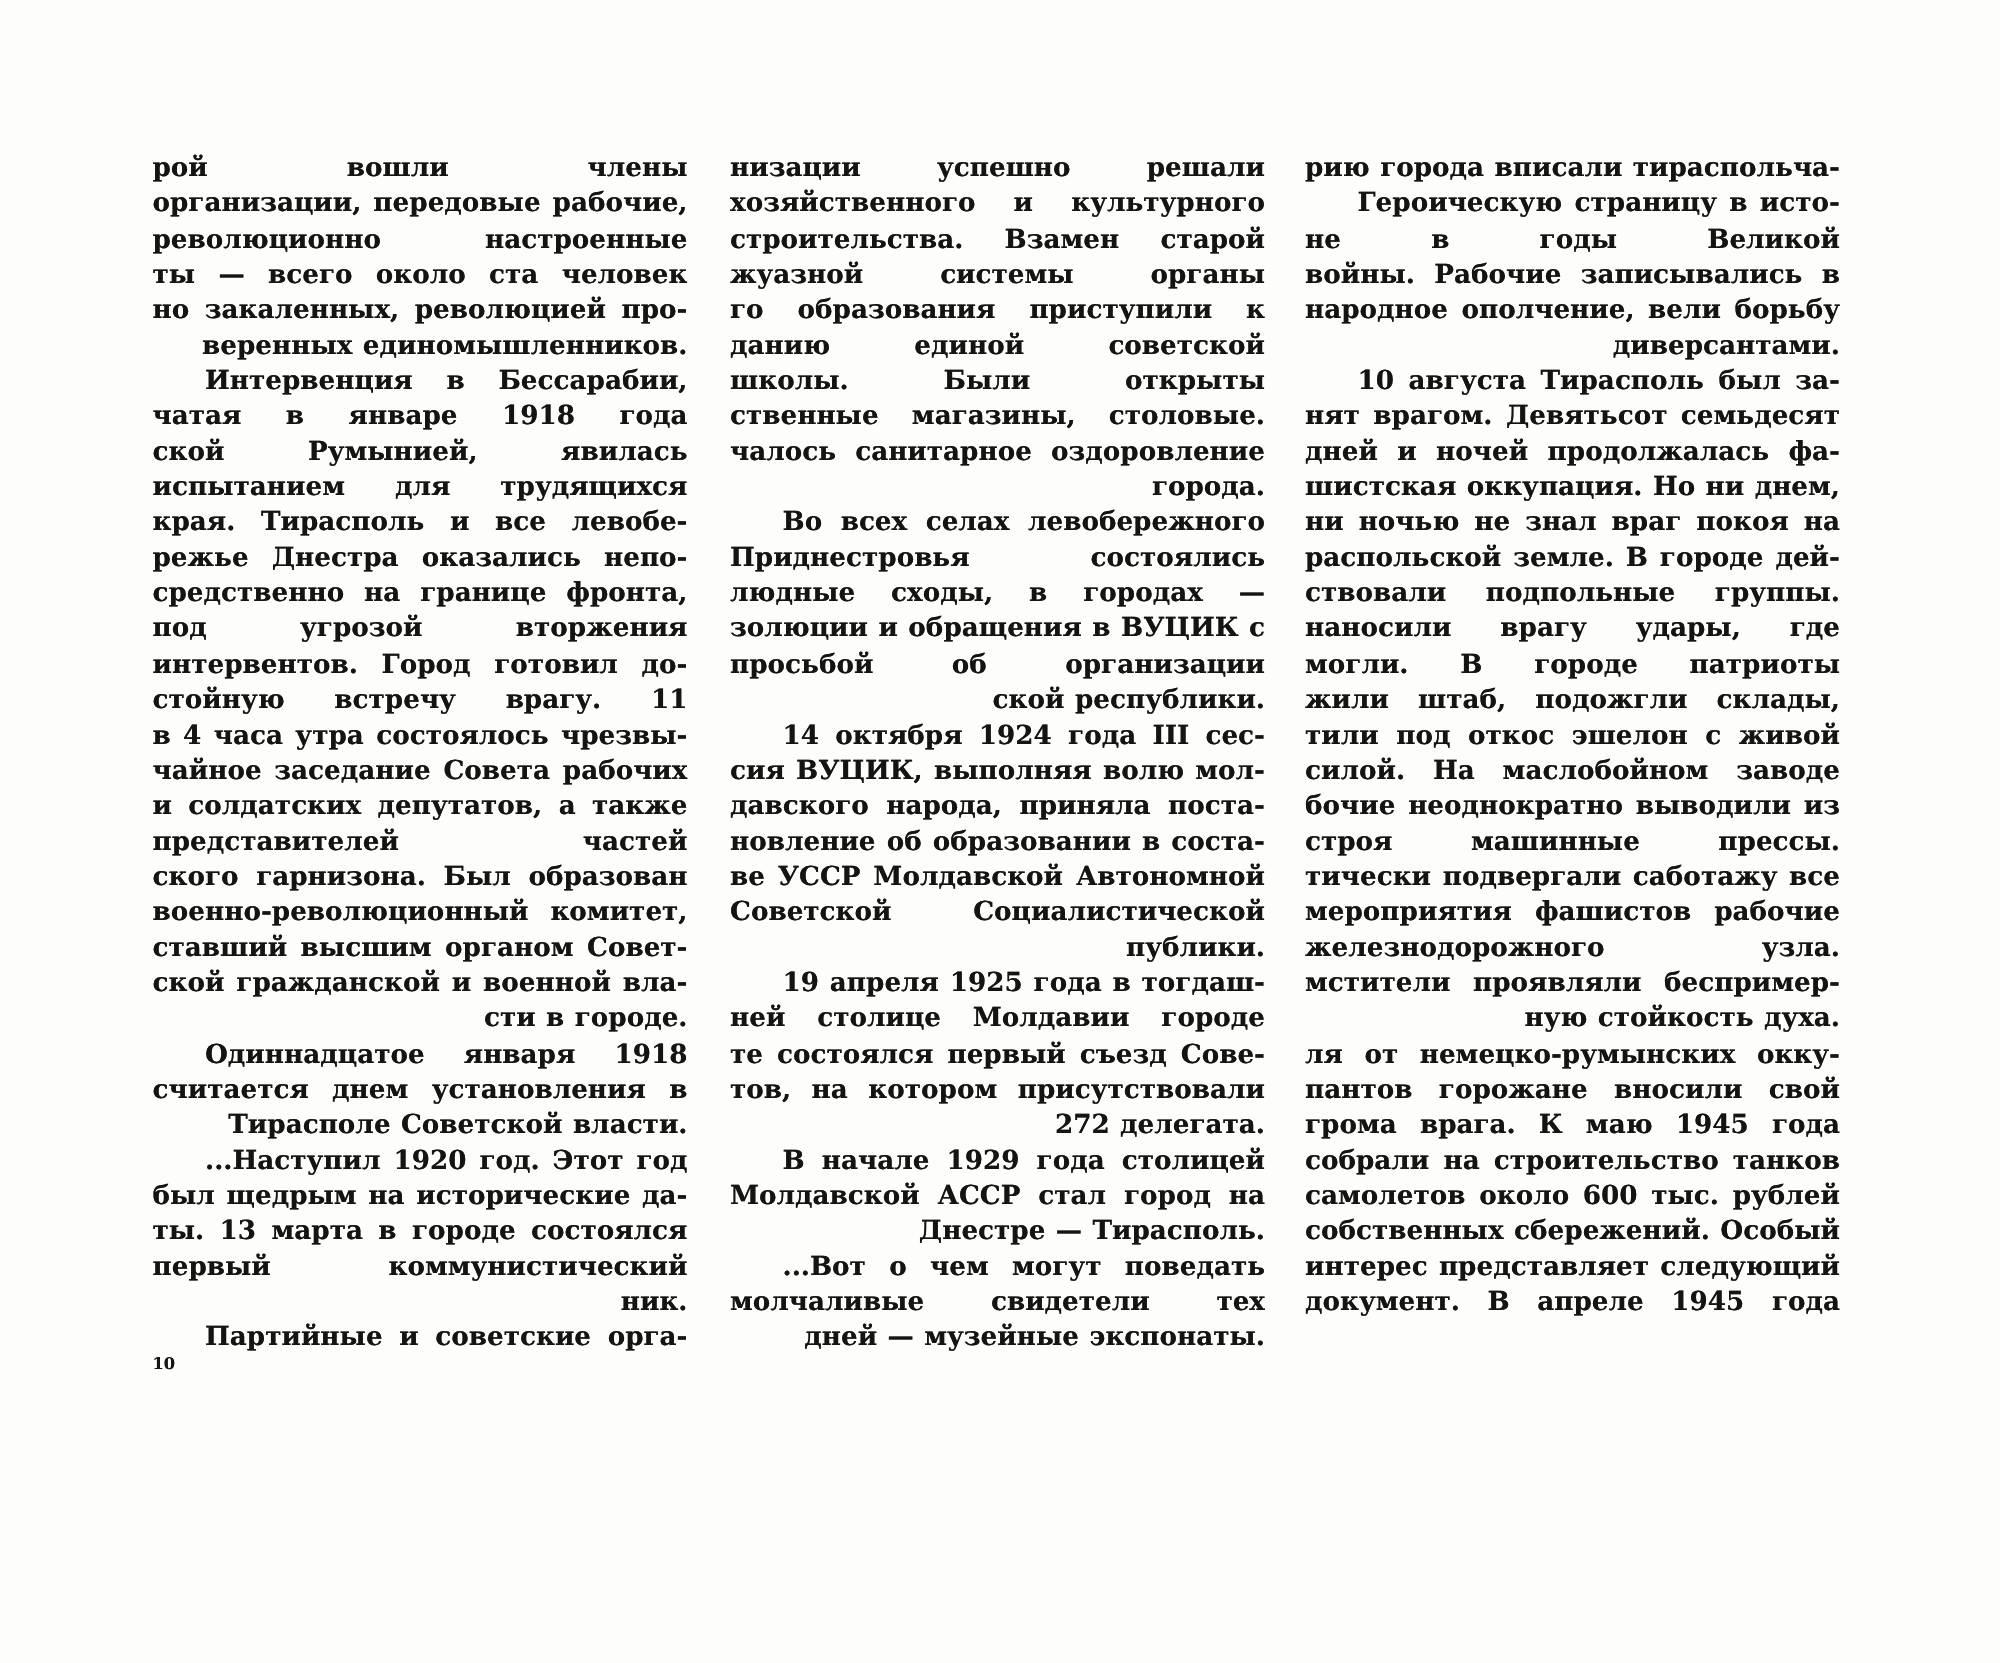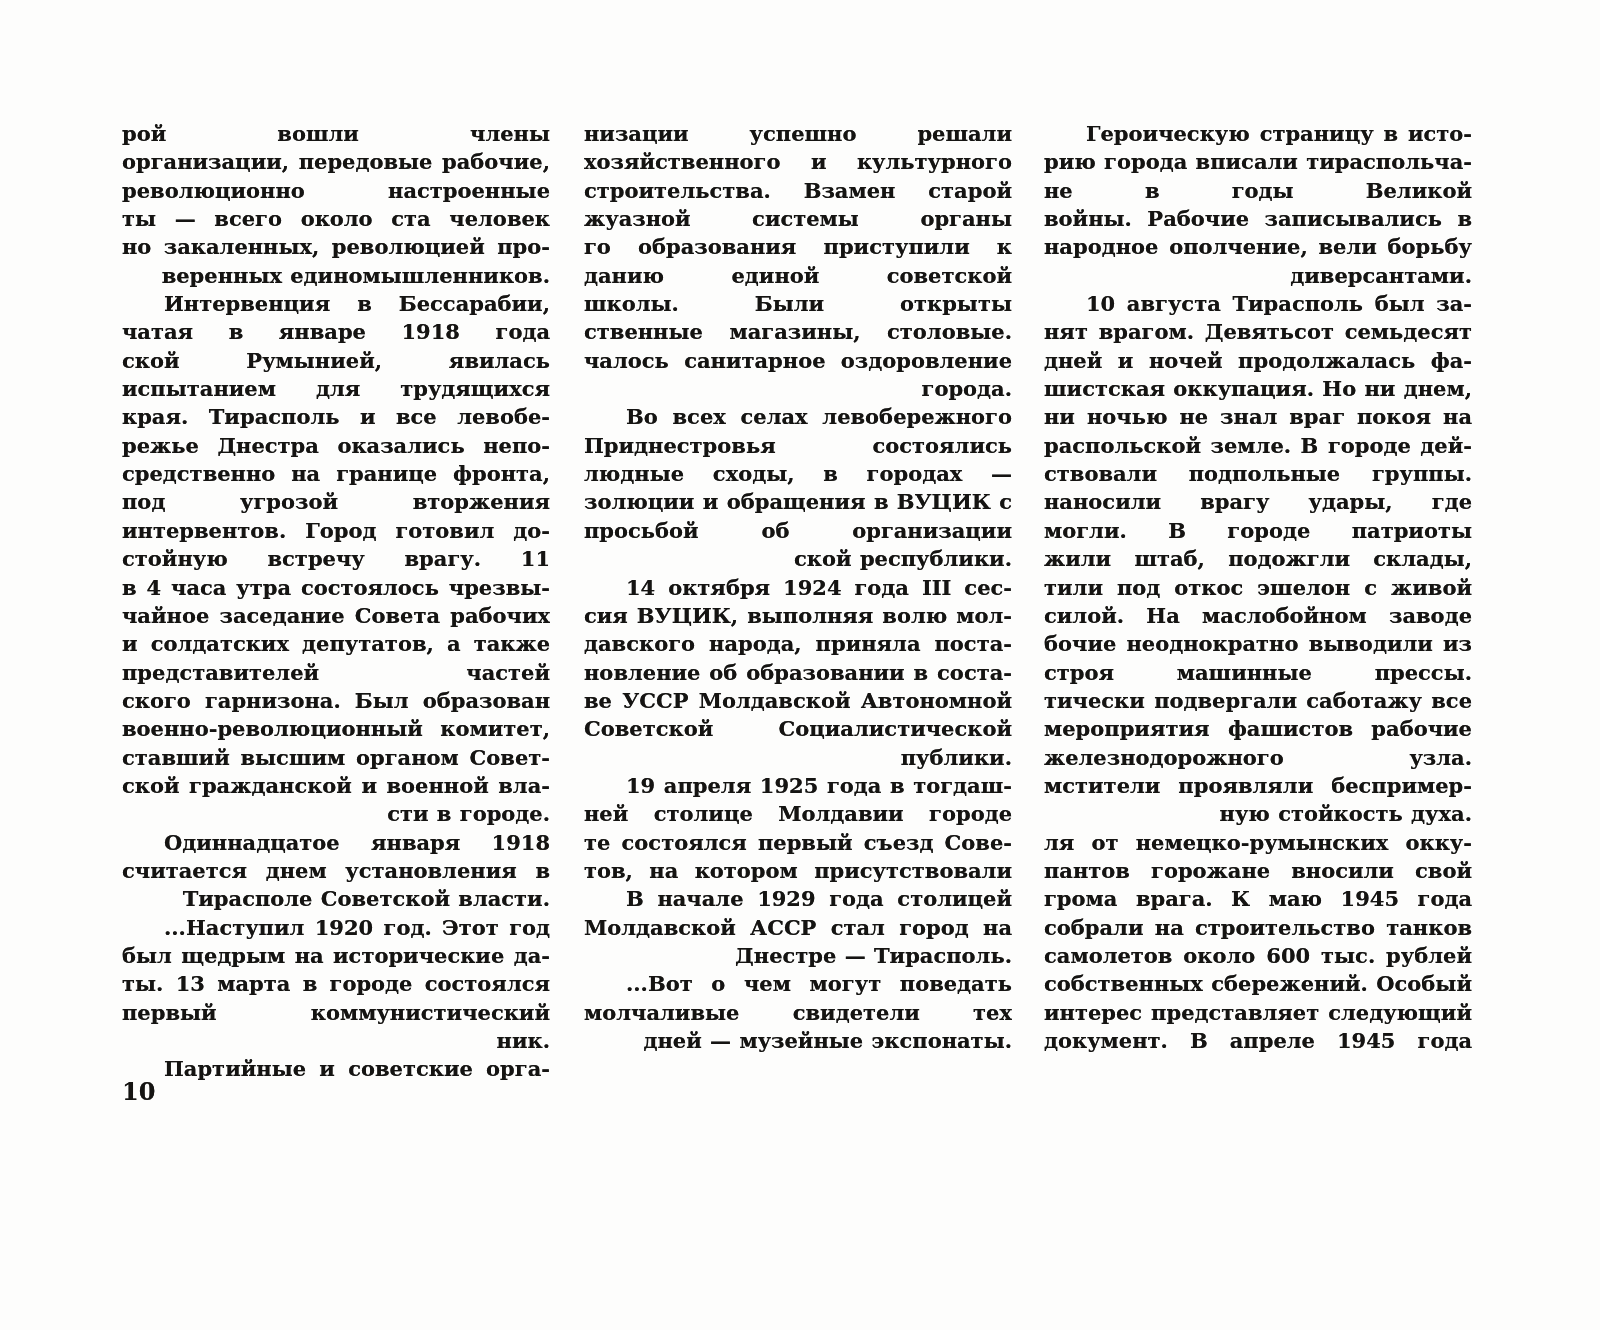--- a/index.html
+++ b/index.html
@@ -29,21 +29,21 @@
     overflow: hidden;
     text-shadow: 0 0 0.5px rgba(10,10,10,0.7);
   }
   
   .line.j::after { content: ""; display: inline-block; width: 100%; height: 0; vertical-align: top; }
   .line.final { text-align: right; }
   .line.indent { text-indent: 42px; }
   .page-number {
     position: absolute;
     left: 122px; top: 1078px;
-    font-size: 24px; font-weight: 700;
+    font-size: 13px; font-weight: 700;
     line-height: 28px;
     text-shadow: 0 0 0.5px rgba(10,10,10,0.7);
   }
 </style>
 </head>
 <body>
 
 <div class="page">
   <div class="columns">
       <div class="column">
@@ -120,36 +120,37 @@
           <div class="line j">новление об образовании в соста-</div>
           <div class="line j">ве УССР Молдавской Автономной</div>
           <div class="line j">Советской Социалистической Рес-</div>
           <div class="line final">публики.</div>
         </div>
         <div class="paragraph">
           <div class="line indent j">19 апреля 1925 года в тогдаш-</div>
           <div class="line j">ней столице Молдавии городе Бал-</div>
           <div class="line j">те состоялся первый съезд Сове-</div>
           <div class="line j">тов, на котором присутствовали</div>
+          <div class="line final">272 делегата.</div>
         </div>
         <div class="paragraph">
           <div class="line indent j">В начале 1929 года столицей</div>
           <div class="line j">Молдавской АССР стал город на</div>
           <div class="line final">Днестре — Тирасполь.</div>
         </div>
         <div class="paragraph">
           <div class="line indent j">...Вот о чем могут поведать</div>
           <div class="line j">молчаливые свидетели тех бурных</div>
           <div class="line final">дней — музейные экспонаты.</div>
         </div>
       </div>
       <div class="column">
         <div class="paragraph">
+          <div class="line j">рию города вписали тираспольча-</div>
           <div class="line indent j">Героическую страницу в исто-</div>
-          <div class="line j">рию города вписали тираспольча-</div>
           <div class="line j">не в годы Великой Отечественной</div>
           <div class="line j">войны. Рабочие записывались в</div>
           <div class="line j">народное ополчение, вели борьбу с</div>
           <div class="line final">диверсантами.</div>
         </div>
         <div class="paragraph">
           <div class="line indent j">10 августа Тирасполь был за-</div>
           <div class="line j">нят врагом. Девятьсот семьдесят</div>
           <div class="line j">дней и ночей продолжалась фа-</div>
           <div class="line j">шистская оккупация. Но ни днем,</div>

